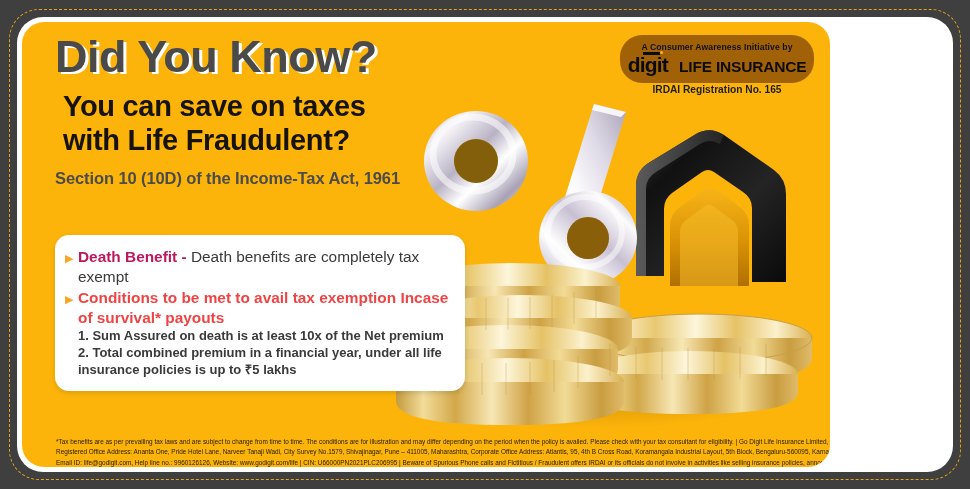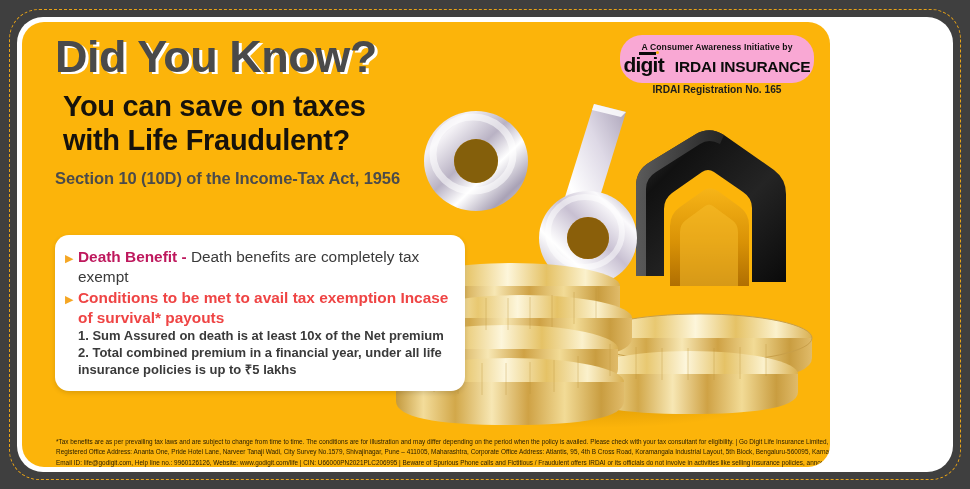--- a/index.html
+++ b/index.html
@@ -139,21 +139,21 @@
 
   
   #logo-lockup {
     position: absolute;
     right: 16px; top: 13px;
     width: 194px;
     z-index: 5;
     text-align: center;
   }
   #logo-pill {
-    background: #f9a8d4;
+    background: #a16207;
     border-radius: 22px;
     padding: 7px 10px 8px 10px;
     box-sizing: border-box;
   }
   #logo-tagline {
     font-size: 8.6px;
     font-weight: 700;
     color: #111111;
     letter-spacing: 0.1px;
     margin-bottom: 2px;
@@ -367,21 +367,21 @@
                      M334 262 L334 294 M360 261 L360 293 M386 258 L386 290"></path>
           </g>
         </g>
       </svg>
     </div>
 
     <div id="copy-col">
       <div id="headline-did-you-know">Did You Know?</div>
       <div class="subhead-line">You can save on taxes</div>
       <div class="subhead-line">with Life Fraudulent?</div>
-      <div id="section-ref">Section 10 (10D) of the Income-Tax Act, 1956</div>
+      <div id="section-ref">Section 10 (10D) of the Income-Tax Act, 1961</div>
     </div>
 
     <div id="benefits-card">
 
       <div class="bullet-row">
         <span class="bullet-marker">▶</span>
         <span class="bullet-body">
           <b>Death Benefit - </b><span>Death benefits are completely tax exempt</span>
         </span>
       </div>
@@ -400,21 +400,21 @@
 
     <div id="logo-lockup">
       <div id="logo-pill">
         <div id="logo-tagline">A Consumer Awareness Initiative by</div>
         <div id="logo-wordmark-row">
           <span id="logo-digit">
             <span>digit</span>
             <span id="digit-overbar"></span>
             <span id="digit-dot"></span>
           </span>
-          <span id="logo-life-insurance">IRDAI INSURANCE</span>
+          <span id="logo-life-insurance">LIFE INSURANCE</span>
         </div>
       </div>
       <div id="irdai-reg">IRDAI Registration No. 165</div>
     </div>
 
     <div id="disclaimer">
       <div class="disc-line">*Tax benefits are as per prevailing tax laws and are subject to change from time to time. The conditions are for illustration and may differ depending on the period when the policy is availed. Please check with your tax consultant for eligibility. |  Go Digit Life Insurance Limited,</div>
       <div class="disc-line">Registered Office Address: Ananta One, Pride Hotel Lane, Narveer Tanaji Wadi, City Survey No.1579, Shivajinagar, Pune – 411005, Maharashtra, Corporate Office Address: Atlantis, 95, 4th B Cross Road, Koramangala Industrial Layout, 5th Block, Bengaluru-560095, Karnataka,</div>
       <div class="disc-line">Email ID: life@godigit.com, Help line no.: 9960126126, Website: www.godigit.com/life | CIN: U66000PN2021PLC206995 | Beware of Spurious Phone calls and Fictitious / Fraudulent offers IRDAI or its officials do not involve in activities like selling insurance policies, announcing</div>
 

